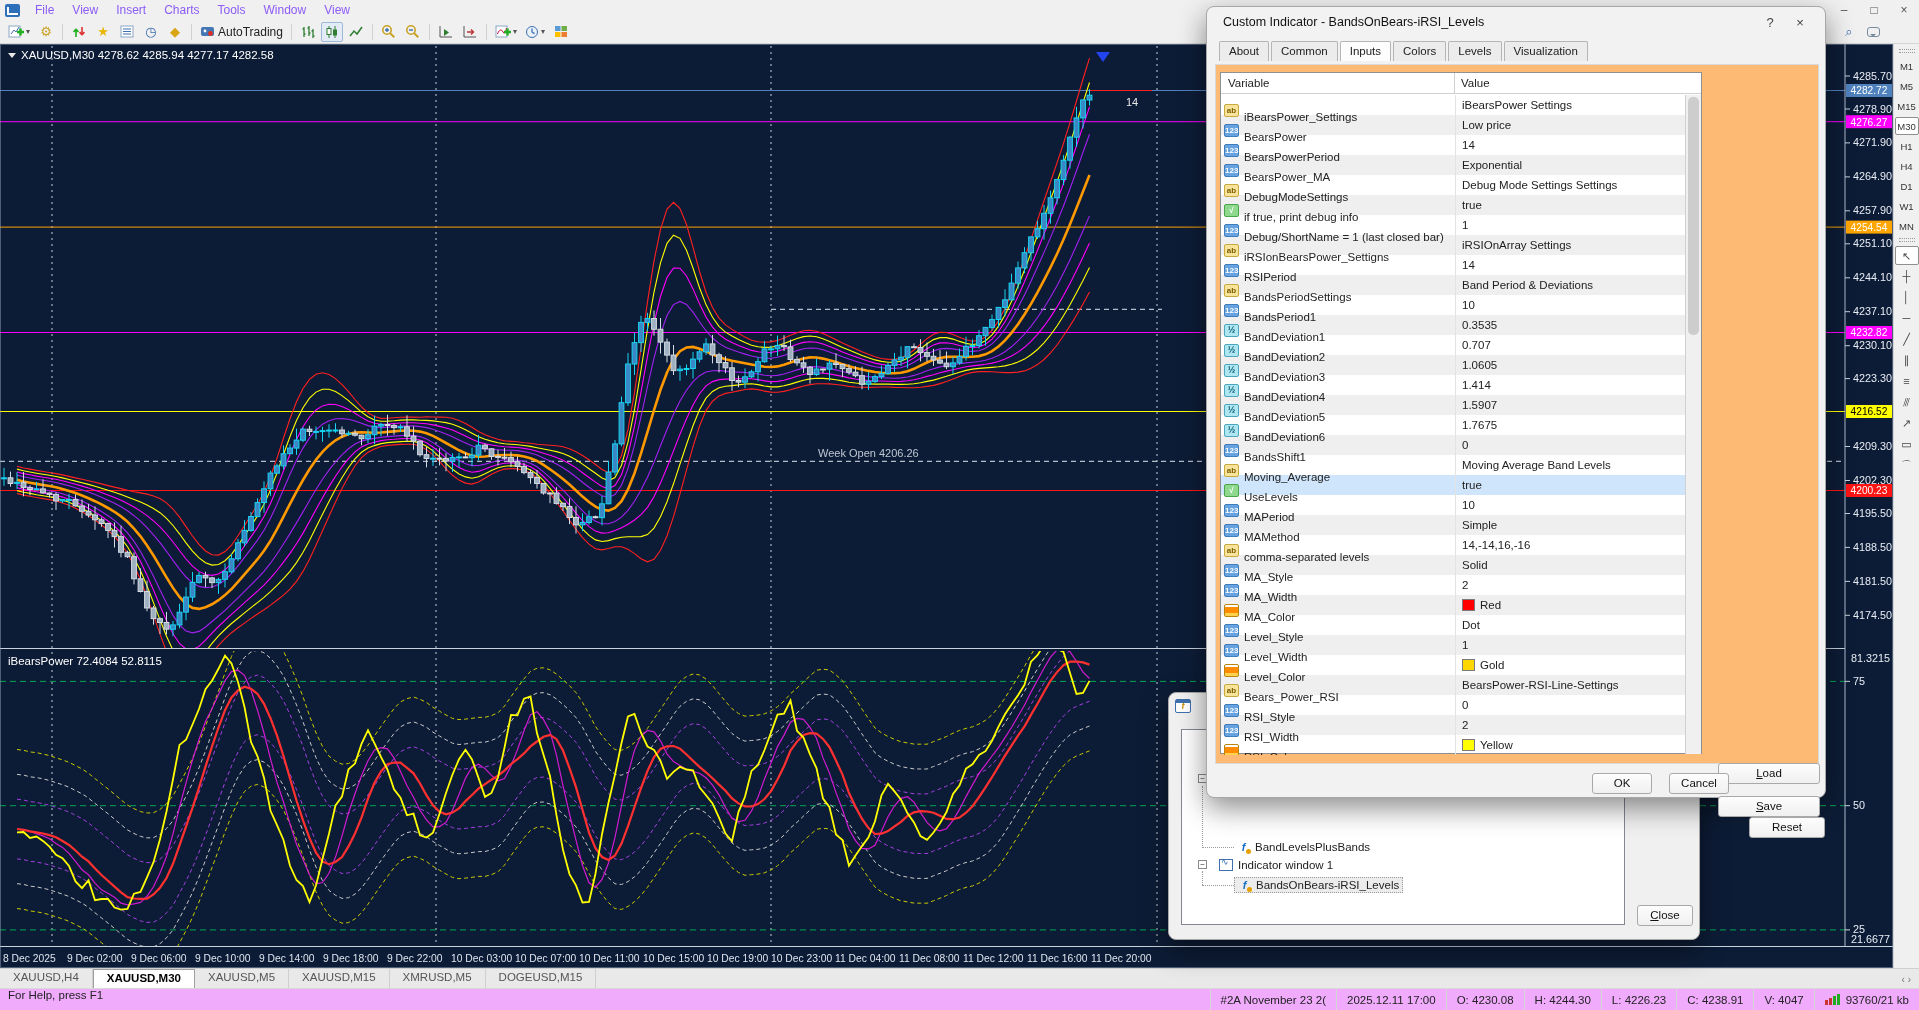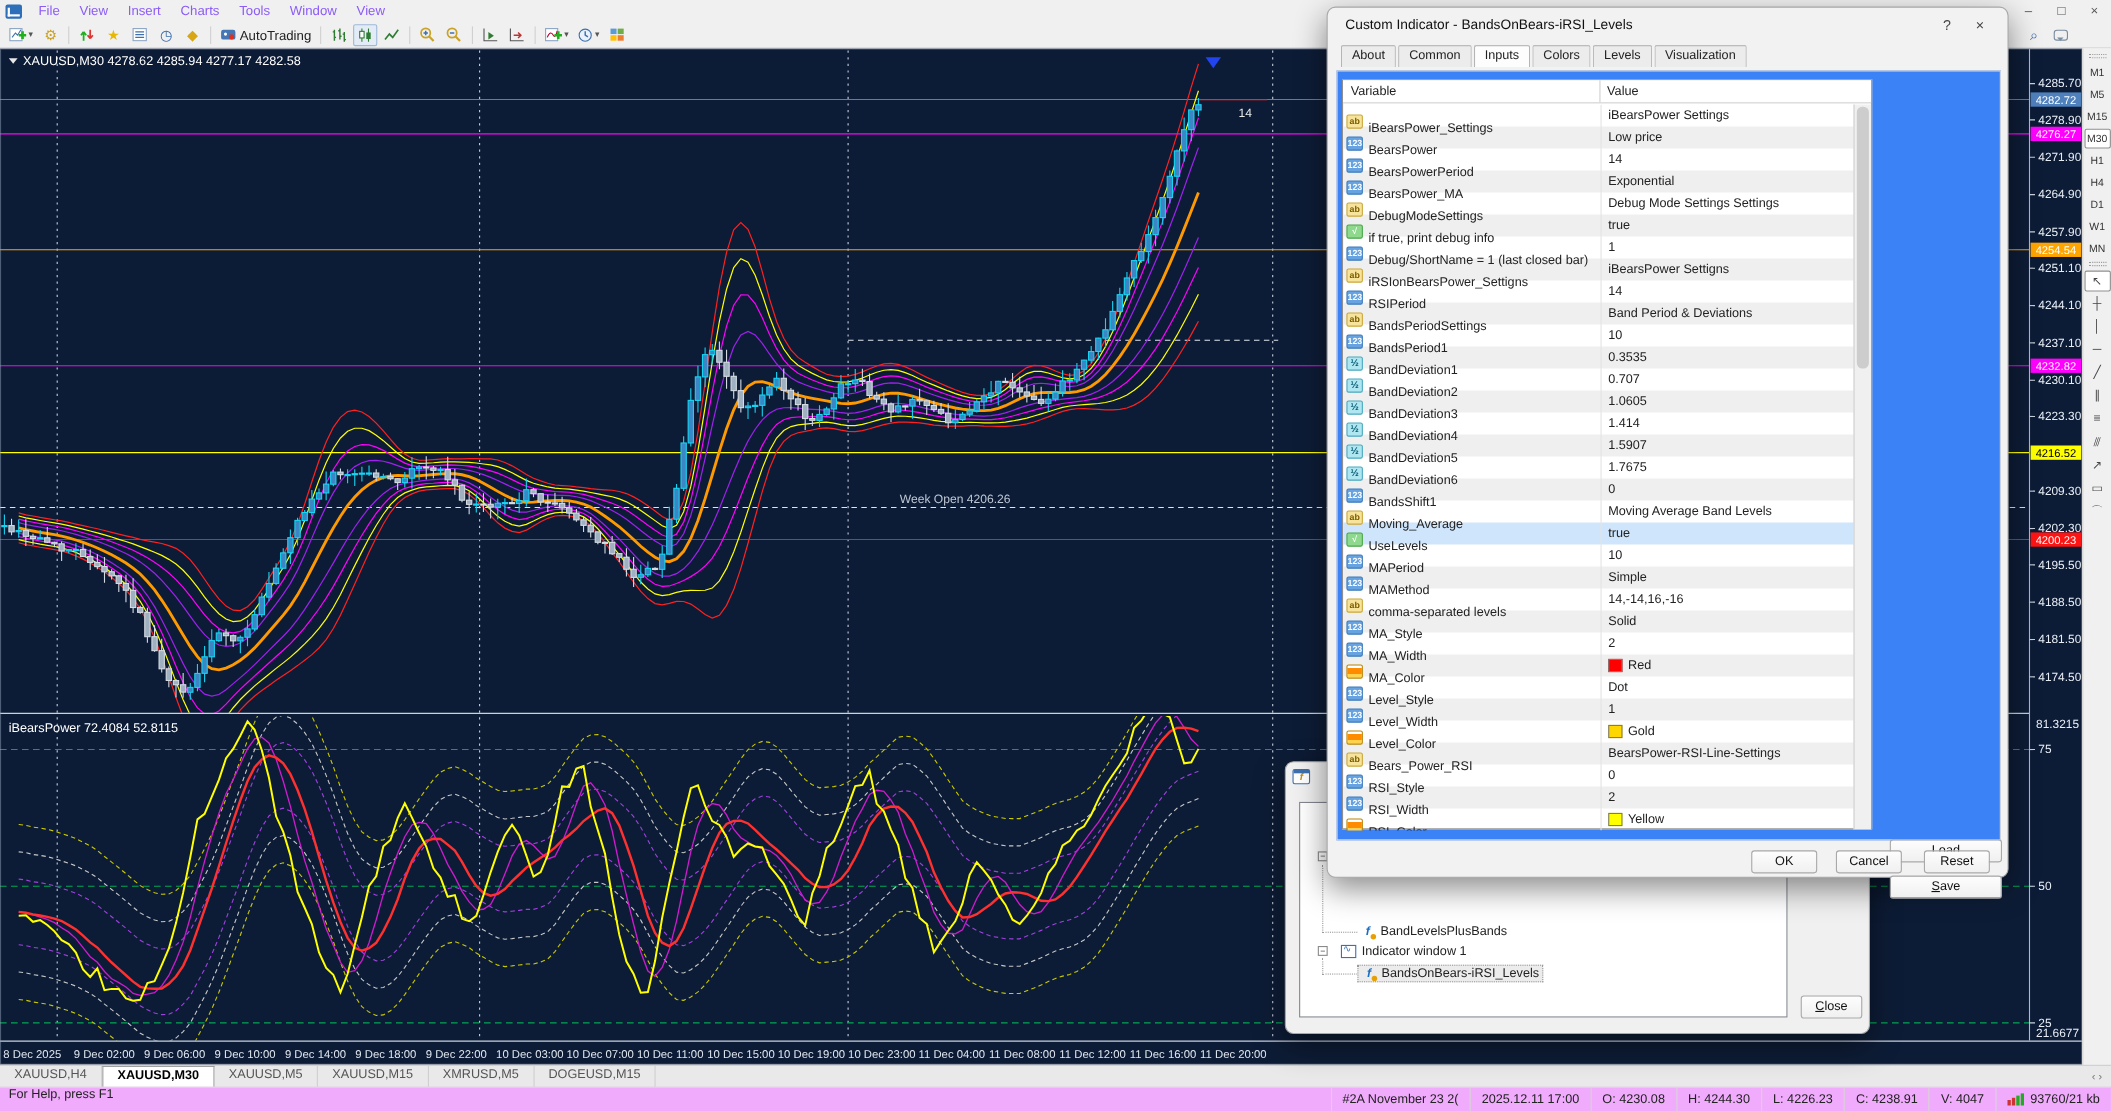--- a/index.html
+++ b/index.html
@@ -93,21 +93,21 @@
 
   
   #dialog { left:1206px; top:6px; width:620px; height:792px; background:#f2f2f2; }
   #dlg-title { height:30px; display:flex; align-items:center; padding:0 10px 0 16px; font-size:12.5px; color:#111; }
   #dlg-help,#dlg-close { width:30px; text-align:center; color:#444; font-size:13px; }
   #dlg-help { margin-left:auto; }
   #dlg-tabs { display:flex; padding:4px 0 0 12px; }
   .dtab { padding:3px 9px 4px; border:1px solid #b5b5b5; border-bottom:none; background:#ececec;
     margin-right:2px; border-radius:2px 2px 0 0; font-size:11.5px; color:#222; }
   .dtab.active { background:#fdfdfd; font-weight:normal; position:relative; z-index:2; }
-  #dlg-page { position:absolute; left:8px; top:57px; width:604px; height:700px; background:#3b82f6;
+  #dlg-page { position:absolute; left:8px; top:57px; width:604px; height:700px; background:#fdba74;
     border:1px solid #d9d9d9; }
   #ptable { position:absolute; left:4px; top:7px; width:482px; height:682px; background:#fff;
     border:1px solid #8f8f8f; }
   #ptable-head { height:21px; display:flex; border-bottom:1px solid #d0d0d0; font-size:11.5px;
     align-items:center; background:#fff; }
   .hcell1 { width:234px; padding-left:7px; border-right:1px solid #d0d0d0; height:100%; display:flex; align-items:center; }
   .hcell2 { flex:1; padding-left:6px; }
   #ptable-rows { position:absolute; left:0; top:22px; width:465px; height:660px; overflow:hidden; }
   .trow { height:20px; display:flex; align-items:center; font-size:11.5px; }
   .trow.alt { background:#efefef; }
@@ -124,21 +124,21 @@
     display:flex; align-items:center; white-space:nowrap; overflow:hidden; }
   .swatch { width:13px; height:12px; border:1px solid #7a7a7a; margin-right:5px; flex:none; }
   #ptable-sb { position:absolute; right:0; top:22px; width:16px; height:659px; background:#f0f0f0;
     border-left:1px solid #d0d0d0; }
   #ptable-thumb { position:absolute; left:2px; top:2px; width:11px; height:238px; background:#cdcdcd; border-radius:5px; }
   .dlgbtn { position:absolute; height:21px; line-height:19px; }
   #btn-load { left:502px; top:698px; width:102px; }
   #btn-save { left:502px; top:731px; width:102px; }
   #btn-ok    { left:385px; top:766px; width:60px; }
   #btn-cancel{ left:462px; top:766px; width:60px; }
-  #btn-reset { left:542px; top:766px; width:60px; }
+  #btn-reset { left:542px; top:810px; width:76px; }
   u { text-decoration:underline; }
 </style>
 </head>
 <body>
 
 <div id="app">
 
   <div id="menubar">
     <span id="appicon"></span>
     <nav id="menus"><span class="menu-item">File</span><span class="menu-item">View</span><span class="menu-item">Insert</span><span class="menu-item">Charts</span><span class="menu-item">Tools</span><span class="menu-item">Window</span><span class="menu-item">View</span></nav>
@@ -905,21 +905,21 @@
               <span class="ric num">123</span>
               <span class="rname">Debug/ShortName = 1 (last closed bar)</span>
               <span class="rvalue">
                 <span>1</span>
               </span>
             </div>
             <div class="trow alt">
               <span class="ric ab">ab</span>
               <span class="rname">iRSIonBearsPower_Settigns</span>
               <span class="rvalue">
-                <span>iBearsPower Settigns</span>
+                <span>iRSIOnArray Settings</span>
               </span>
             </div>
             <div class="trow">
               <span class="ric num">123</span>
               <span class="rname">RSIPeriod</span>
               <span class="rvalue">
                 <span>14</span>
               </span>
             </div>
             <div class="trow alt">

